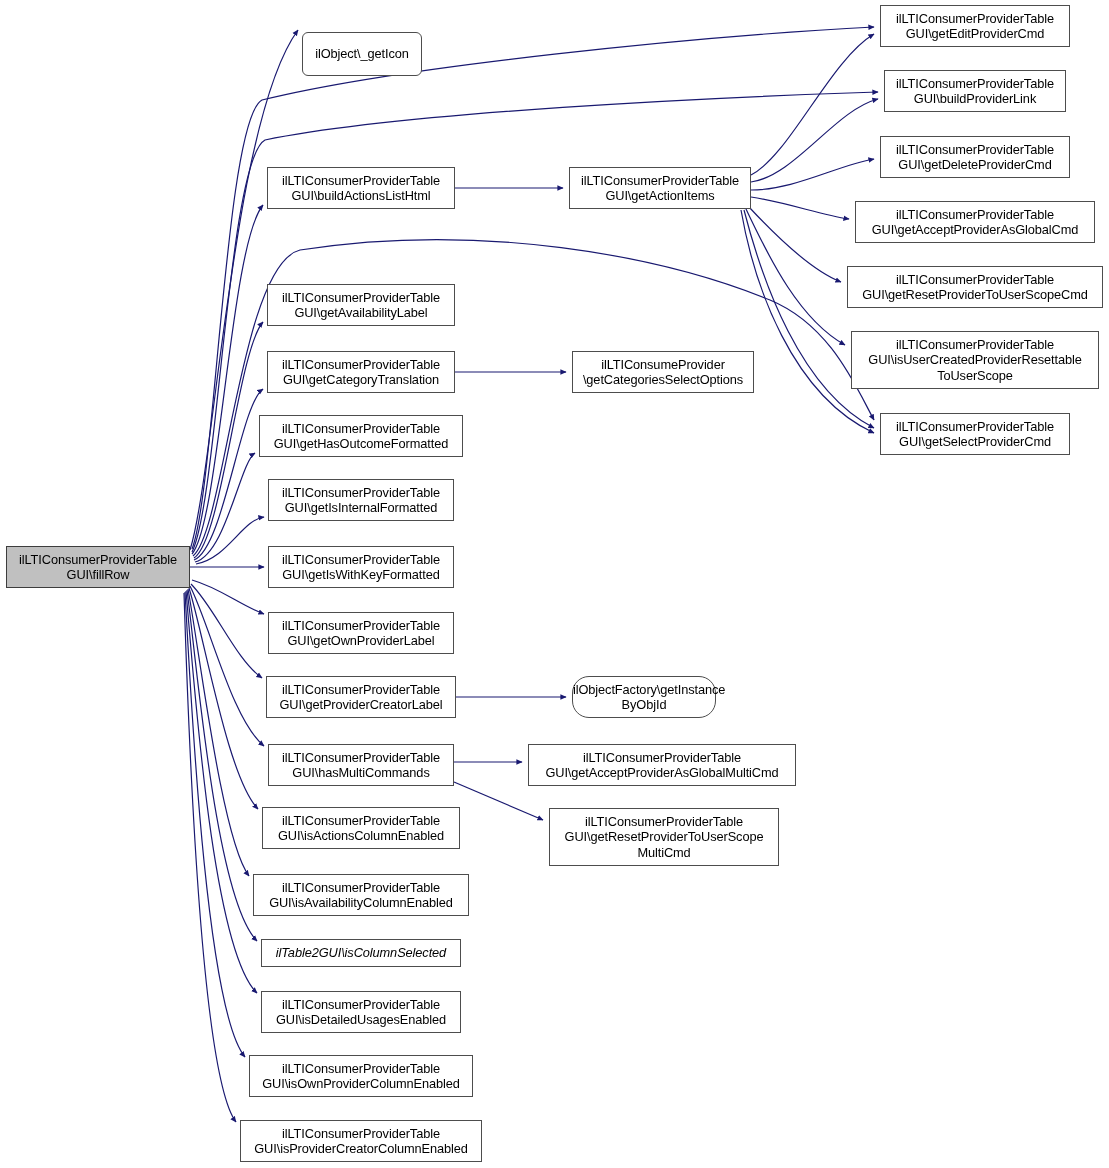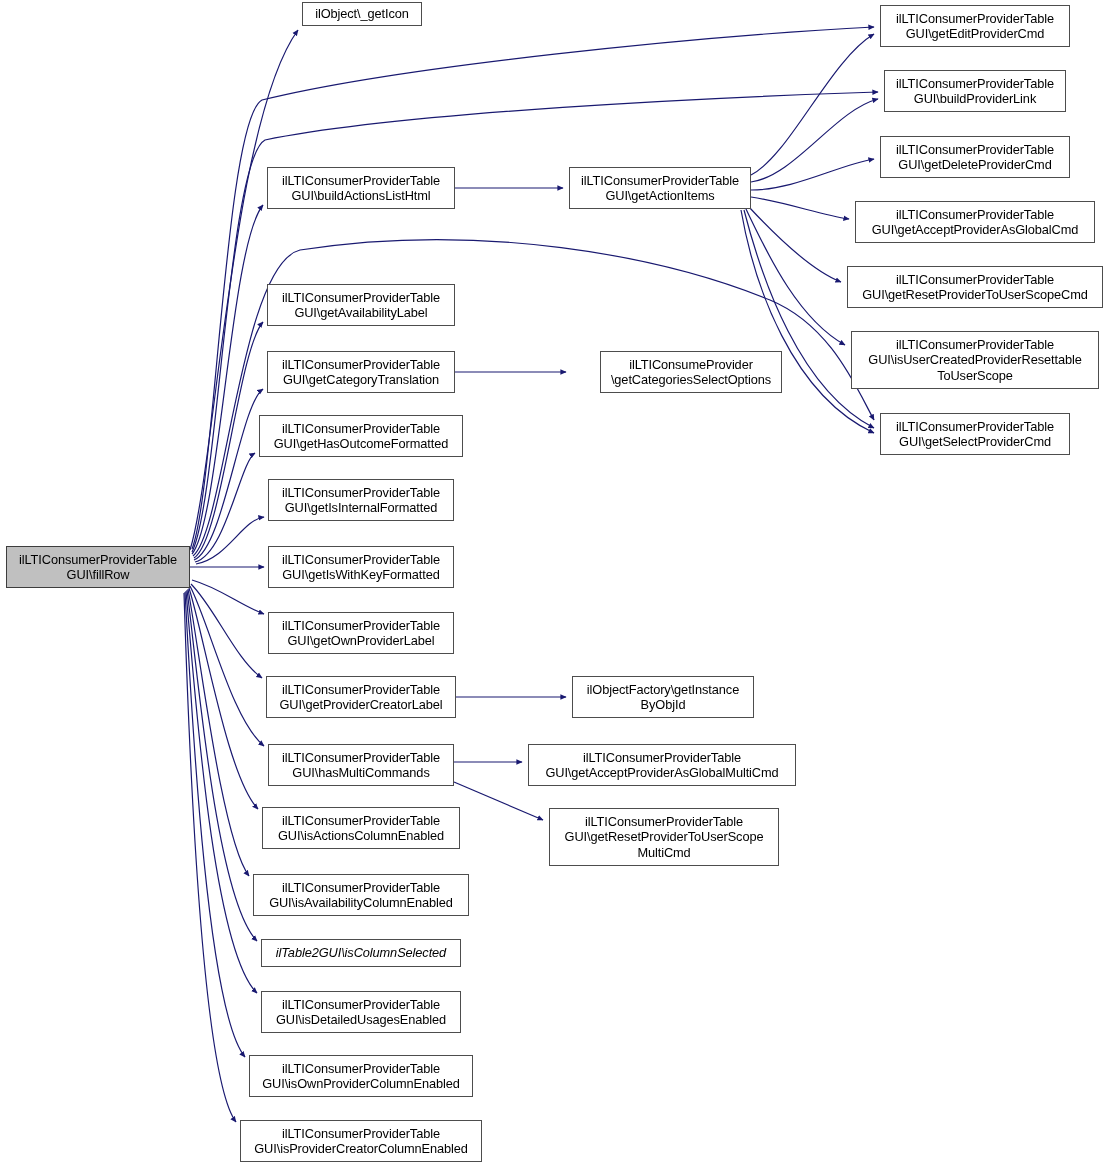--- a/index.html
+++ b/index.html
@@ -91,21 +91,21 @@
         <path d="M741,210 C754,285 792,395 874,433" marker-end="url(#arrow)"></path>
         <path d="M455,372 L566,372" marker-end="url(#arrow)"></path>
         <path d="M456,697 L566,697" marker-end="url(#arrow)"></path>
         <path d="M454,762 L522,762" marker-end="url(#arrow)"></path>
         <path d="M454,782 L543,820" marker-end="url(#arrow)"></path>
       </g>
   </svg>
   <div id="node-layer">
       <div class="node root" style="left: 6px; top: 546px; width: 184px; height: 42px;"><span class="node-label">ilLTIConsumerProviderTable
 GUI\fillRow</span></div>
-      <div class="node" style="left: 302px; top: 2px; width: 120px; height: 24px;"><span class="node-label">ilObject\_getIcon</span></div>
+      <div class="node" style="left: 302px; top: 32px; width: 120px; height: 44px; border-radius: 6px;"><span class="node-label">ilObject\_getIcon</span></div>
       <div class="node" style="left: 267px; top: 167px; width: 188px; height: 42px;"><span class="node-label">ilLTIConsumerProviderTable
 GUI\buildActionsListHtml</span></div>
       <div class="node" style="left: 267px; top: 284px; width: 188px; height: 42px;"><span class="node-label">ilLTIConsumerProviderTable
 GUI\getAvailabilityLabel</span></div>
       <div class="node" style="left: 267px; top: 351px; width: 188px; height: 42px;"><span class="node-label">ilLTIConsumerProviderTable
 GUI\getCategoryTranslation</span></div>
       <div class="node" style="left: 259px; top: 415px; width: 204px; height: 42px;"><span class="node-label">ilLTIConsumerProviderTable
 GUI\getHasOutcomeFormatted</span></div>
       <div class="node" style="left: 268px; top: 479px; width: 186px; height: 42px;"><span class="node-label">ilLTIConsumerProviderTable
 GUI\getIsInternalFormatted</span></div>
@@ -123,23 +123,23 @@
 GUI\isAvailabilityColumnEnabled</span></div>
       <div class="node" style="left: 261px; top: 939px; width: 200px; height: 28px; font-style: italic;"><span class="node-label">ilTable2GUI\isColumnSelected</span></div>
       <div class="node" style="left: 261px; top: 991px; width: 200px; height: 42px;"><span class="node-label">ilLTIConsumerProviderTable
 GUI\isDetailedUsagesEnabled</span></div>
       <div class="node" style="left: 249px; top: 1055px; width: 224px; height: 42px;"><span class="node-label">ilLTIConsumerProviderTable
 GUI\isOwnProviderColumnEnabled</span></div>
       <div class="node" style="left: 240px; top: 1120px; width: 242px; height: 42px;"><span class="node-label">ilLTIConsumerProviderTable
 GUI\isProviderCreatorColumnEnabled</span></div>
       <div class="node" style="left: 569px; top: 167px; width: 182px; height: 42px;"><span class="node-label">ilLTIConsumerProviderTable
 GUI\getActionItems</span></div>
-      <div class="node" style="left: 572px; top: 351px; width: 182px; height: 42px; margin-left: 28px;"><span class="node-label">ilLTIConsumeProvider
+      <div class="node" style="left: 572px; top: 351px; width: 182px; height: 42px;"><span class="node-label">ilLTIConsumeProvider
 \getCategoriesSelectOptions</span></div>
-      <div class="node" style="left: 572px; top: 676px; width: 182px; height: 42px;"><span class="node-label">ilObjectFactory\getInstance
+      <div class="node" style="left: 572px; top: 676px; width: 144px; height: 42px; border-radius: 17px;"><span class="node-label">ilObjectFactory\getInstance
 ByObjId</span></div>
       <div class="node" style="left: 528px; top: 744px; width: 268px; height: 42px;"><span class="node-label">ilLTIConsumerProviderTable
 GUI\getAcceptProviderAsGlobalMultiCmd</span></div>
       <div class="node" style="left: 549px; top: 808px; width: 230px; height: 58px;"><span class="node-label">ilLTIConsumerProviderTable
 GUI\getResetProviderToUserScope
 MultiCmd</span></div>
       <div class="node" style="left: 880px; top: 5px; width: 190px; height: 42px;"><span class="node-label">ilLTIConsumerProviderTable
 GUI\getEditProviderCmd</span></div>
       <div class="node" style="left: 884px; top: 70px; width: 182px; height: 42px;"><span class="node-label">ilLTIConsumerProviderTable
 GUI\buildProviderLink</span></div>

